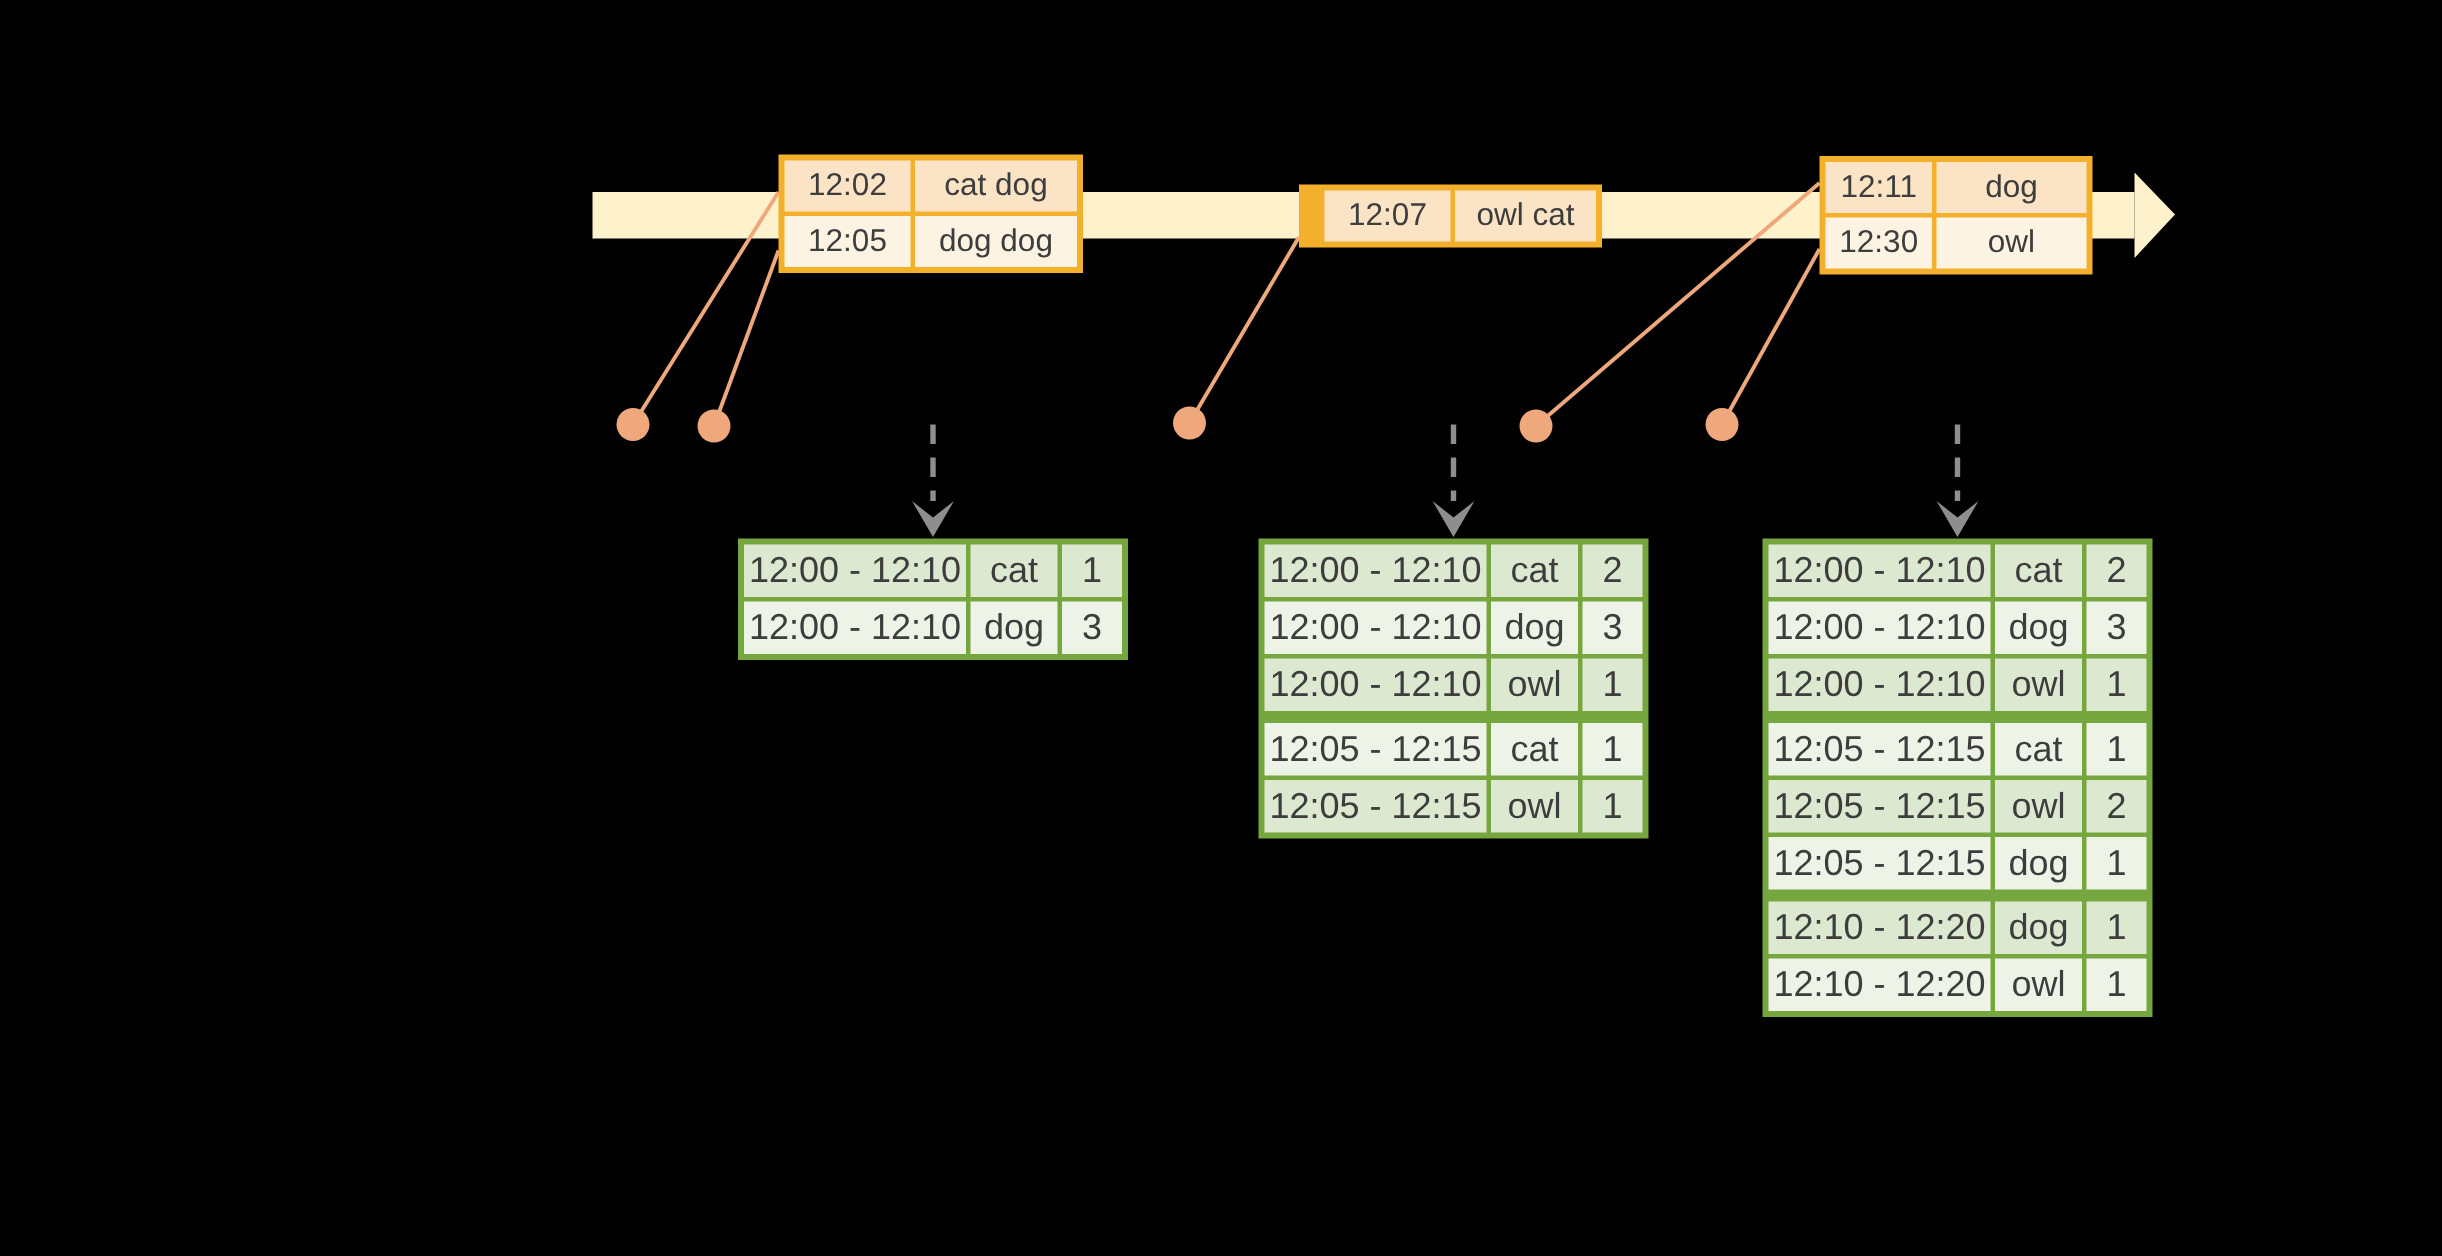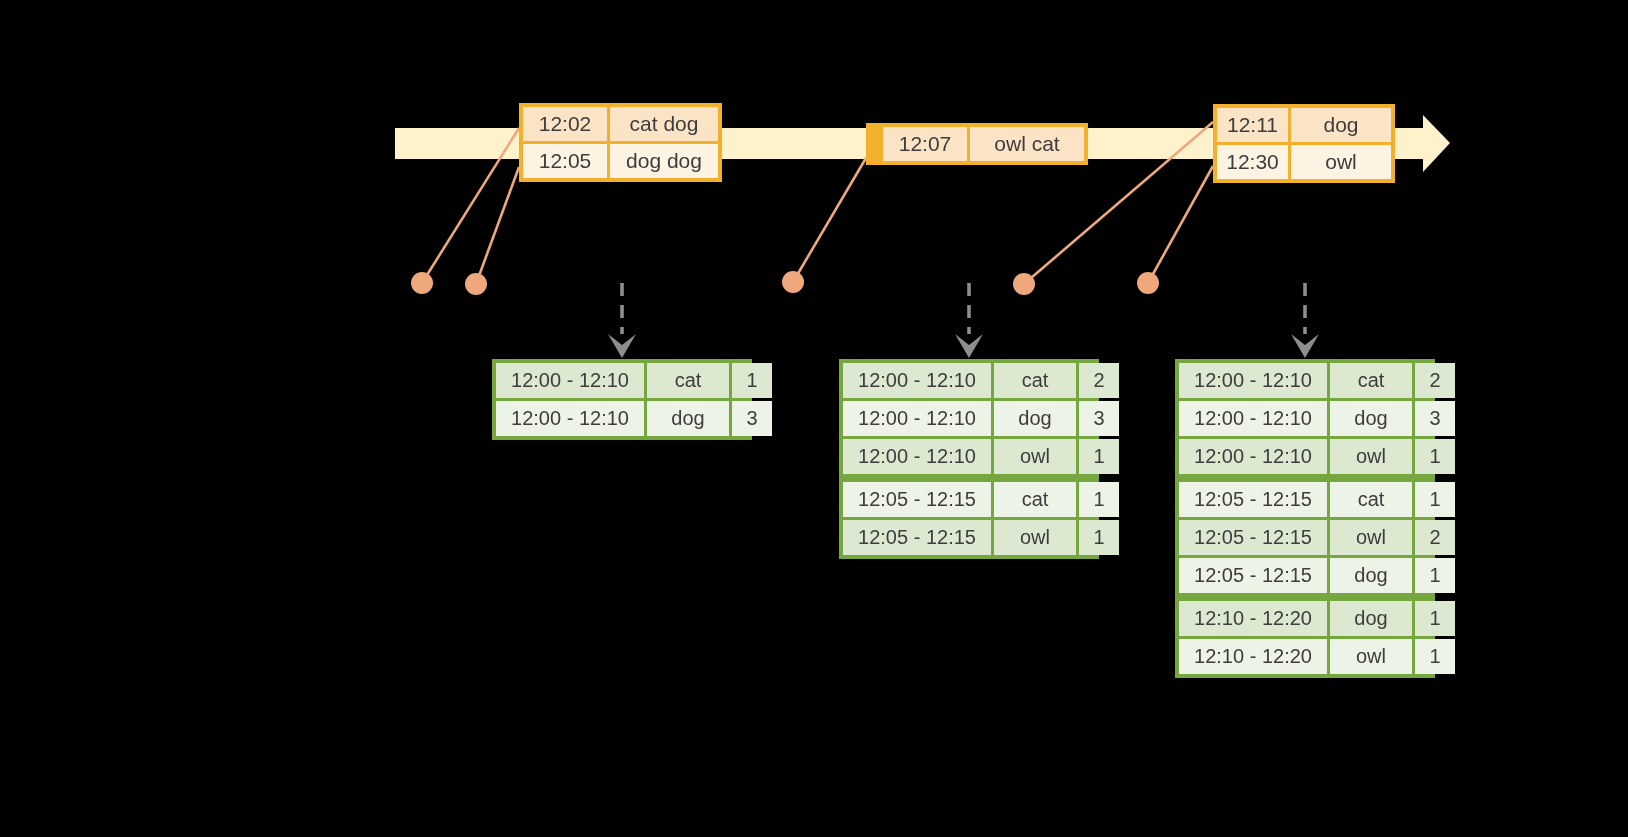--- a/index.html
+++ b/index.html
@@ -26,41 +26,41 @@
   .ev-row{display:flex;gap:3px;}
   .ev-cell{
     height:34px;display:flex;align-items:center;justify-content:center;
     font-size:21px;color:var(--text);white-space:nowrap;
   }
   .ev-row.peach .ev-cell{background:var(--event_row_peach);}
   .ev-row.cream .ev-cell{background:var(--event_row_cream);}
   .ev-time{width:84px;flex:0 0 auto;}
   .ev-words{flex:1;}
   #ev1{left:519px;top:63px;width:203px;}
-  #ev2{left:866px;top:83px;width:222px;padding-left:17px;}
+  #ev2{left:866px;top:83px;width:202px;padding-left:17px;}
   #ev3{left:1213px;top:64px;width:182px;}
   #ev3 .ev-time{width:71px;}
 
   
   .res-table{
     position:absolute;background:var(--result_border);
     padding:4px;box-sizing:border-box;
     display:flex;flex-direction:column;width:260px;
   }
   .res-row{display:flex;gap:3px;margin-top:3px;}
   .res-row:first-child{margin-top:0;}
   .res-row.group-start{margin-top:8px;}
   .res-cell{
     height:35px;display:flex;align-items:center;justify-content:center;
-    font-size:20px;color:var(--text);white-space:nowrap;
+    font-size:24px;color:var(--text);white-space:nowrap;
   }
   .res-row.dark .res-cell{background:var(--result_row_dark);}
   .res-row.light .res-cell{background:var(--result_row_light);}
   .res-window{width:148px;flex:0 0 auto;}
-  .res-word{width:82px;flex:0 0 auto;}
+  .res-word{width:58px;flex:0 0 auto;}
   .res-count{width:40px;flex:0 0 auto;}
   #res1{left:492px;top:319px;}
   #res2{left:839px;top:319px;}
   #res3{left:1175px;top:319px;}
 </style>
 </head>
 <body>
 
 <div class="canvas">
 

